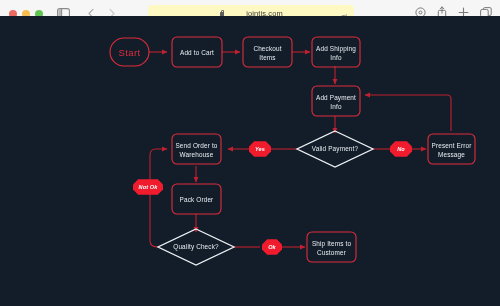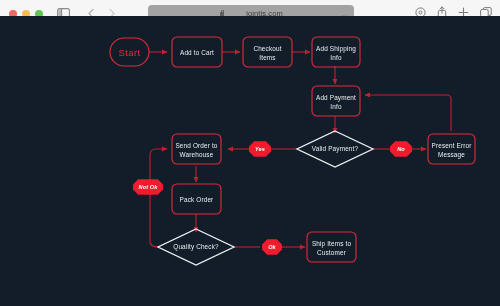--- a/index.html
+++ b/index.html
@@ -53,21 +53,21 @@
   .nav-group .chrome-btn { color: #a8a8a8; }
 
   .reader-btn { margin-left: 46px; color: #4a4a4a; }
 
   .urlbar {
     position: absolute;
     left: 148px;
     top: 5px;
     width: 206px;
     height: 17px;
-    background: #a3a3a3;
+    background: #fef9c3;
     border-radius: 4px;
     display: flex;
     align-items: center;
     justify-content: center;
     gap: 21px;
   }
   .urlbar .lock { width: 6px; height: 7px; position: relative; }
   .urlbar .lock::before {
     content: "";
     position: absolute;

